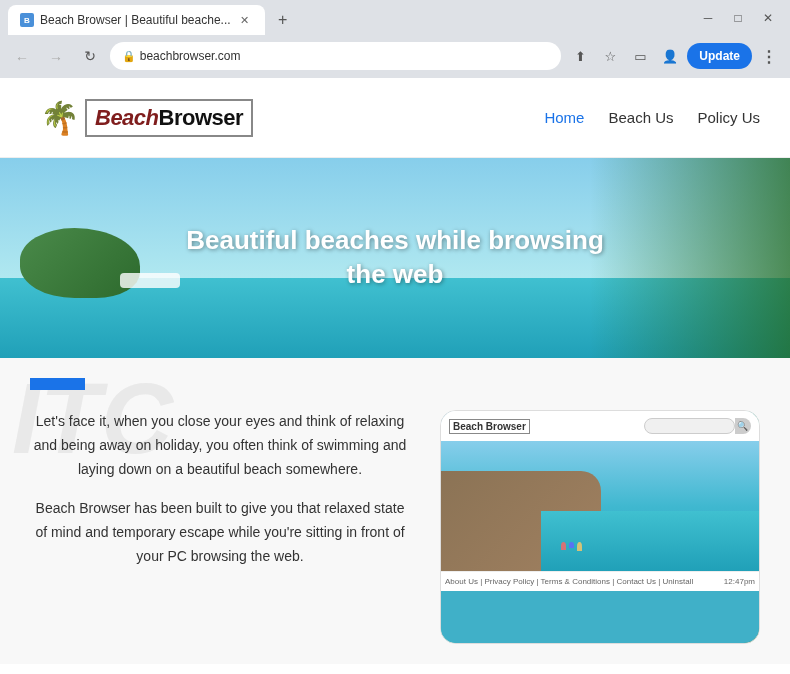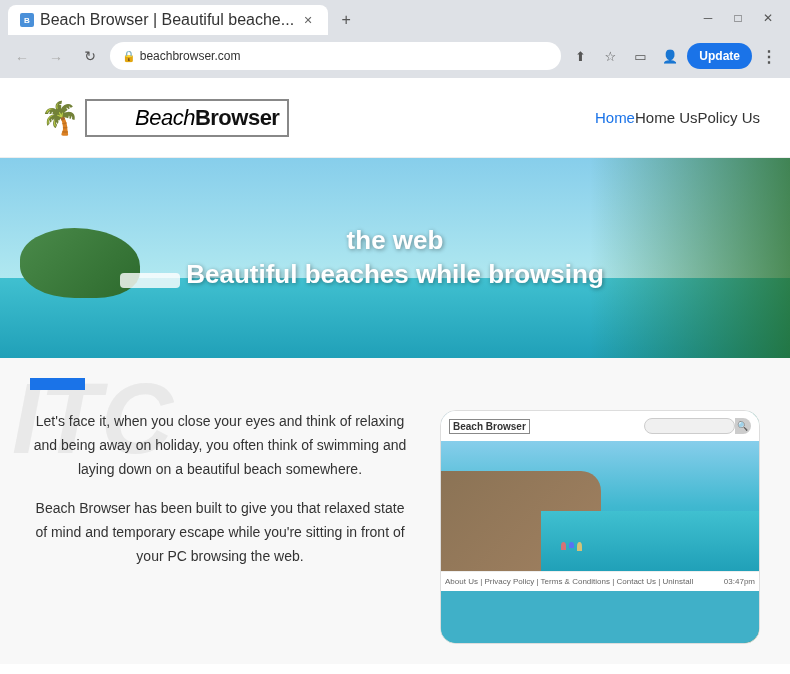--- a/index.html
+++ b/index.html
@@ -32,21 +32,21 @@
       margin-top: 4px;
     }
     .tab-favicon {
       width: 14px; height: 14px;
       background: #4a90d9;
       border-radius: 2px;
       font-size: 8px; color: white;
       display: flex; align-items: center; justify-content: center;
       font-weight: bold;
     }
-    .tab-title { flex: 1; font-size: 16px; }
+    .tab-title { flex: 1; font-size: 12px; }
     .tab-close {
       width: 16px; height: 16px;
       border-radius: 50%;
       display: flex; align-items: center; justify-content: center;
       font-size: 11px; color: #666;
       cursor: pointer;
     }
     .new-tab-btn {
       width: 28px; height: 28px;
       border-radius: 50%;
@@ -166,31 +166,31 @@
       font-size: 22px;
       font-weight: bold;
       color: #222;
       letter-spacing: -0.5px;
       border: 2px solid #888;
       padding: 4px 8px;
       margin-left: -5px;
     }
     .logo-text span.beach {
       font-style: italic;
-      font-weight: normal;
-      color: #000000;
-      margin-left: 40px;
+      font-weight: bold;
+      color: #7f1d1d;
     }
     .logo-text span.browser {
       font-weight: bold;
       color: #111;
     }
     .nav-links {
       margin-left: auto;
       display: flex;
+      gap: 24px;
       align-items: center;
     }
     .nav-link {
       font-size: 15px;
       color: #333;
       text-decoration: none;
       cursor: pointer;
     }
     .nav-link.active { color: #1a73e8; }
 
@@ -416,35 +416,35 @@
     <div class="logo-area">
       <div class="logo-img">
         <span class="logo-palm">🌴</span>
       </div>
       <div class="logo-text">
         <span class="beach">Beach</span><span class="browser">Browser</span>
       </div>
     </div>
     <nav class="nav-links">
       <a class="nav-link active">Home</a>
-      <a class="nav-link">Home Us</a>
+      <a class="nav-link">Beach Us</a>
       <a class="nav-link">Policy Us</a>
     </nav>
   </div>
 
   <div class="hero">
     <div class="hero-sky"></div>
     <div class="hero-water"></div>
     <div class="hero-island"></div>
     <div class="hero-palms-right"></div>
 
     <div style="position:absolute; bottom:70px; left:120px; width:60px; height:15px; background:white; border-radius:4px; opacity:0.8;"></div>
     <div class="hero-text">
+      <div>Beautiful beaches while browsing</div>
       <div>the web</div>
-      <div>Beautiful beaches while browsing</div>
     </div>
   </div>
 
   <div class="content-section">
     <div class="watermark">ITC</div>
     <div class="blue-bar"></div>
     <div class="content-body">
       <div class="content-text">
         <p>Let's face it, when you close your eyes and think of relaxing and being away on holiday, you often think of swimming and laying down on a beautiful beach somewhere.</p>
         <p>Beach Browser has been built to give you that relaxed state of mind and temporary escape while you're sitting in front of your PC browsing the web.</p>
@@ -464,20 +464,20 @@
             <div class="ss-water"></div>
 
             <div style="position:absolute; bottom:20px; left:120px; display:flex; gap:3px;">
               <div style="width:5px;height:8px;background:rgba(255,100,100,0.8);border-radius:50% 50% 0 0;"></div>
               <div style="width:5px;height:6px;background:rgba(100,100,255,0.8);border-radius:50% 50% 0 0;"></div>
               <div style="width:5px;height:9px;background:rgba(255,200,100,0.8);border-radius:50% 50% 0 0;"></div>
             </div>
           </div>
           <div class="screenshot-footer">
             <span style="flex:1; overflow:hidden; text-overflow:ellipsis; white-space:nowrap;">About Us | Privacy Policy | Terms &amp; Conditions | Contact Us | Uninstall</span>
-            <span>03:47pm</span>
+            <span>12:47pm</span>
           </div>
         </div>
       </div>
     </div>
   </div>
 
 </div>
 
 </body></html>

